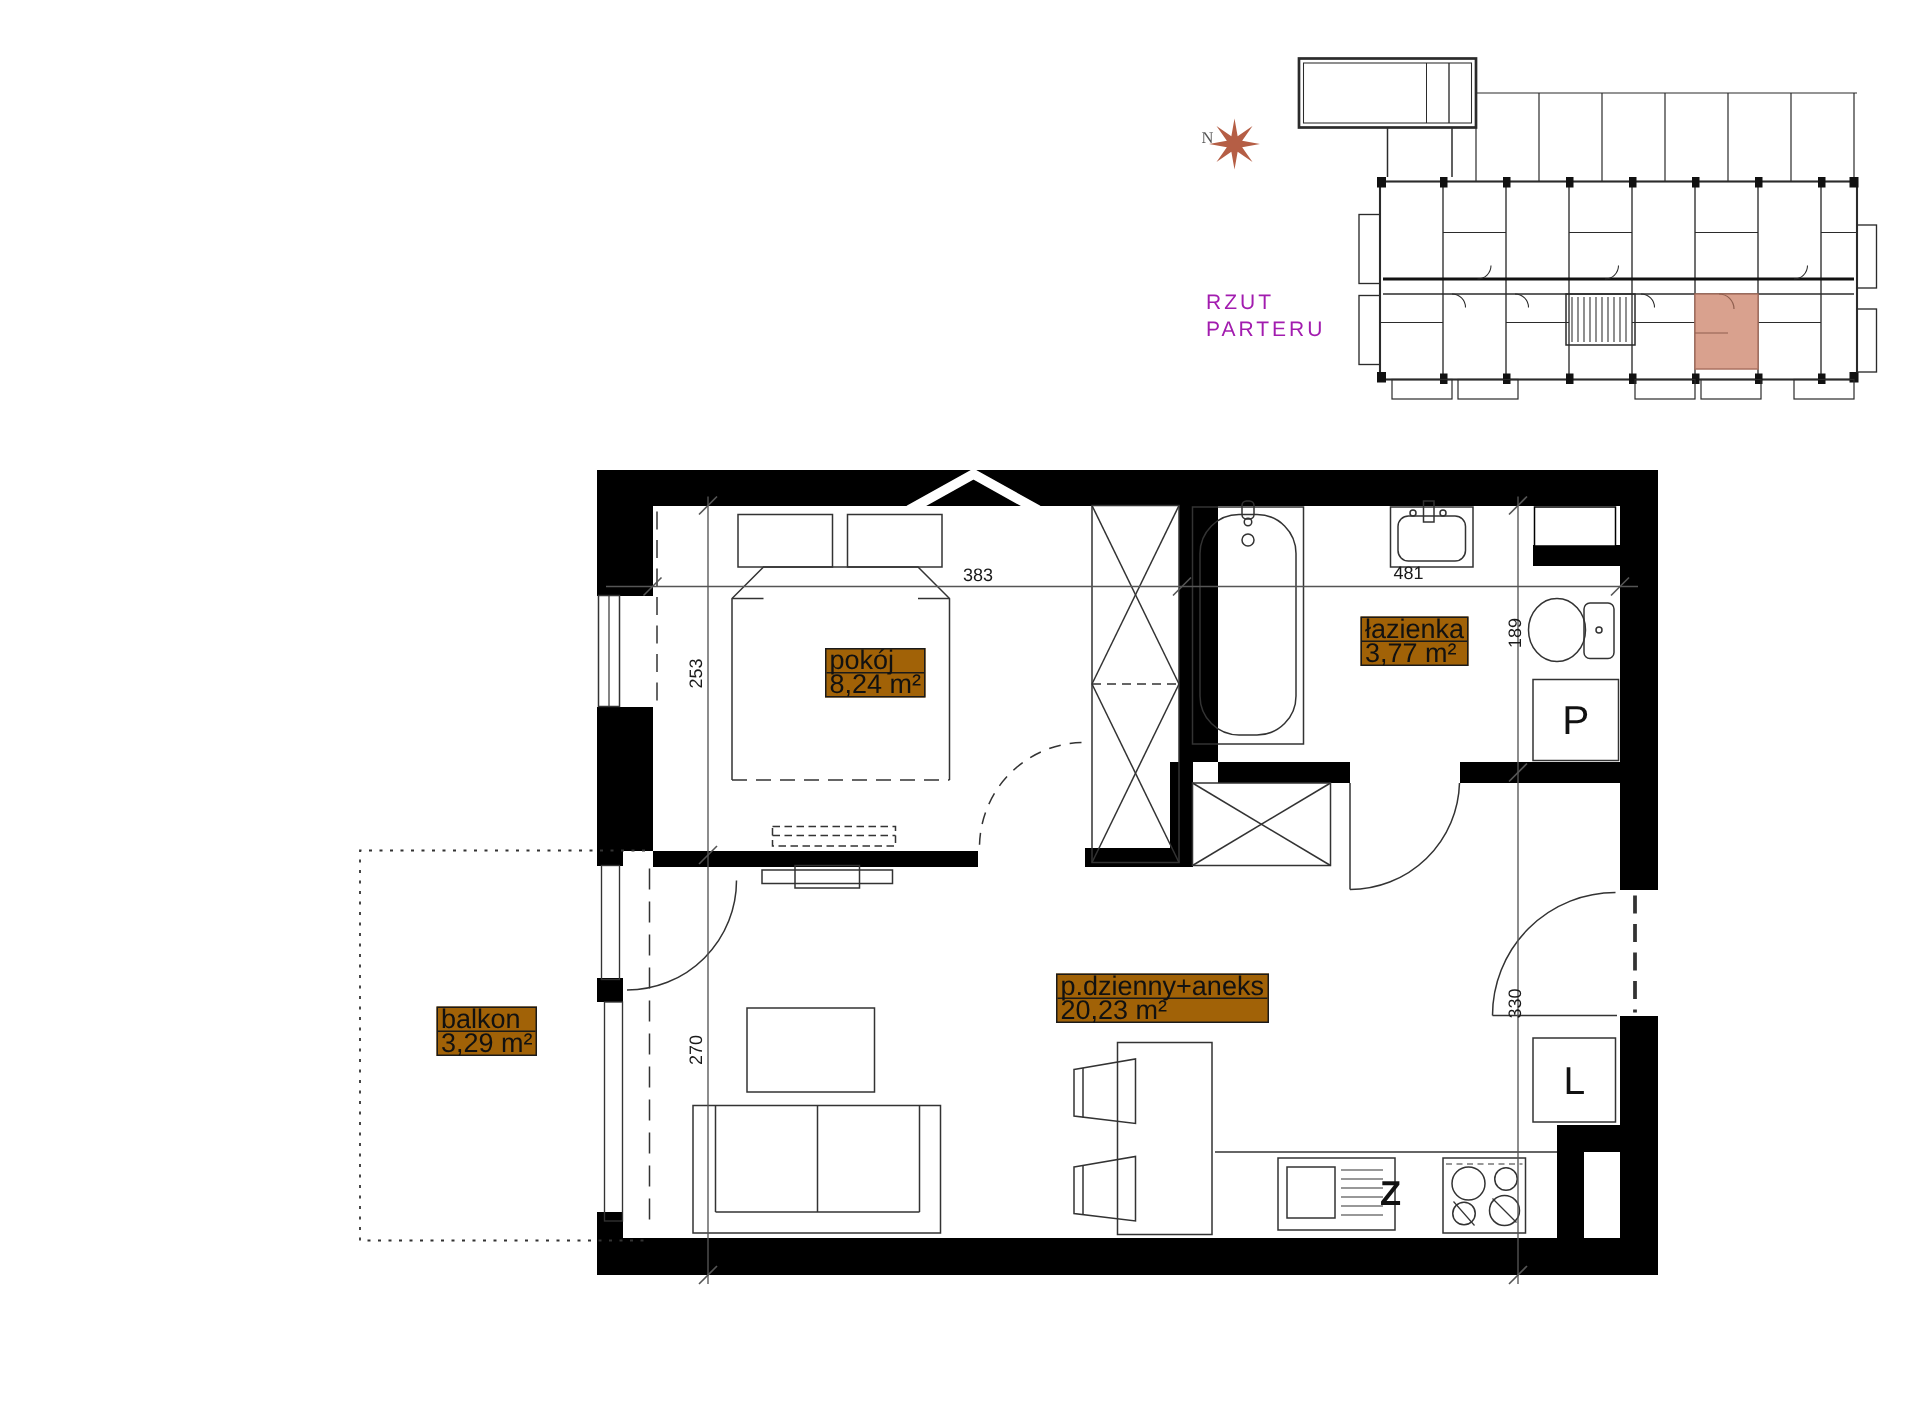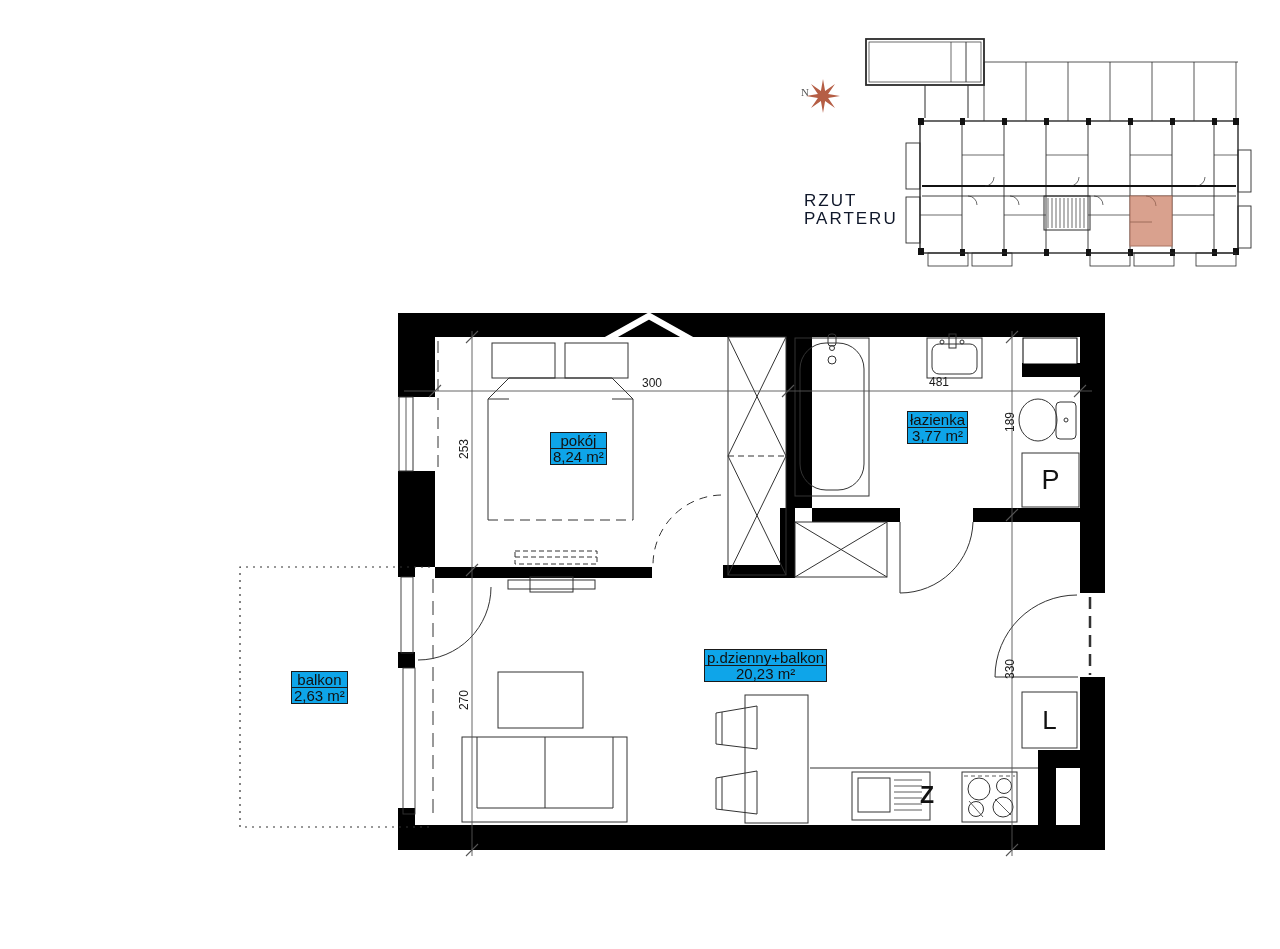--- a/index.html
+++ b/index.html
@@ -1,33 +1,33 @@
 <!DOCTYPE html>
 <html><head>
 <meta charset="utf-8">
 <style>
   *{margin:0;padding:0;box-sizing:border-box}
   html,body{background:#ffffff}
   body{font-family:"Liberation Sans",sans-serif}
   .stage{position:relative;width:1280px;height:949px;background:#fff;overflow:hidden}
   .plan-svg{position:absolute;left:0;top:0}
-  .room-label{position:absolute;background:#0ea5e9;border:1px solid #1a1a1a;text-align:center;
-              font-size:15px;color:#111;line-height:15px;z-index:5}
+  .room-label{position:absolute;background:#a16207;border:1px solid #1a1a1a;
+              font-size:18px;color:#111;line-height:15px;z-index:5}
   .room-label .room-name{border-bottom:1px solid #1a1a1a;padding:0 2px;white-space:nowrap}
   .room-label .room-area{padding:0 2px;white-space:nowrap}
   .dim{position:absolute;font-size:12px;color:#1a1a1a;white-space:nowrap;z-index:4;
        width:30px;height:14px;text-align:center;line-height:14px;background:transparent}
   .dim.v{transform:rotate(-90deg);transform-origin:center}
   .appliance{position:absolute;display:flex;align-items:center;justify-content:center;
              color:#111;z-index:4}
   .appliance.p{font-size:27px;font-weight:400}
   .appliance.l{font-size:26px;font-weight:400}
   .appliance.z{font-size:23px;font-weight:700}
   .north-n{position:absolute;font-family:"Liberation Serif",serif;font-size:11px;color:#555;z-index:4}
-  .overview-caption{position:absolute;font-size:17px;letter-spacing:2px;color:#0f172a;
+  .overview-caption{position:absolute;font-size:14px;letter-spacing:2px;color:#a21caf;
                     line-height:18px;z-index:4}
 </style>
 </head>
 <body>
 
 <div class="stage">
 
   <svg class="plan-svg" width="1280" height="949" viewBox="0 0 1280 949">
 
     <g stroke="#2b2b2b" fill="none" stroke-width="1">
@@ -314,31 +314,31 @@
     <div class="room-name">pokój</div>
     <div class="room-area">8,24 m²</div>
   </div>
 
   <div class="room-label" style="left:907px;top:411px;min-width:52px">
     <div class="room-name">łazienka</div>
     <div class="room-area">3,77 m²</div>
   </div>
 
   <div class="room-label" style="left:704px;top:649px;min-width:90px">
-    <div class="room-name">p.dzienny+balkon</div>
+    <div class="room-name">p.dzienny+aneks</div>
     <div class="room-area">20,23 m²</div>
   </div>
 
   <div class="room-label" style="left:291px;top:671px;min-width:48px">
     <div class="room-name">balkon</div>
-    <div class="room-area">2,63 m²</div>
+    <div class="room-area">3,29 m²</div>
   </div>
 
   <div class="dim v" style="left:449px;top:442px">253</div>
-  <div class="dim" style="left:637px;top:376px">300</div>
+  <div class="dim" style="left:637px;top:376px">383</div>
   <div class="dim" style="left:924px;top:375px">481</div>
   <div class="dim v" style="left:995px;top:415px">189</div>
   <div class="dim v" style="left:449px;top:693px">270</div>
   <div class="dim v" style="left:995px;top:662px">330</div>
 
   <div class="appliance p" style="left:1022px;top:453px;width:57px;height:54px">P</div>
   <div class="appliance l" style="left:1022px;top:692px;width:55px;height:56px">L</div>
   <div class="appliance z" style="left:915px;top:781px;width:24px;height:28px">Z</div>
 
 </div>

